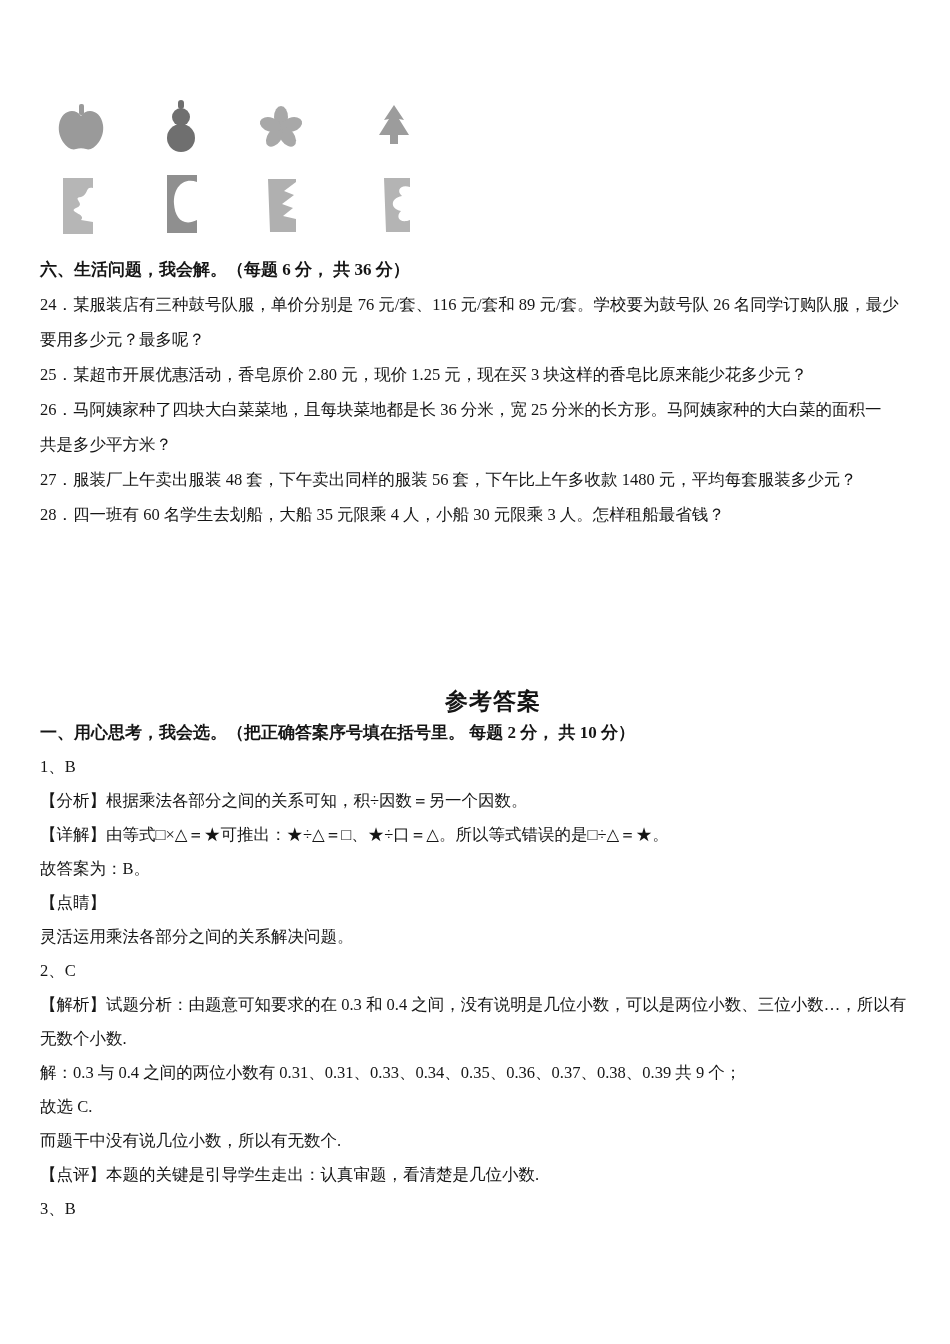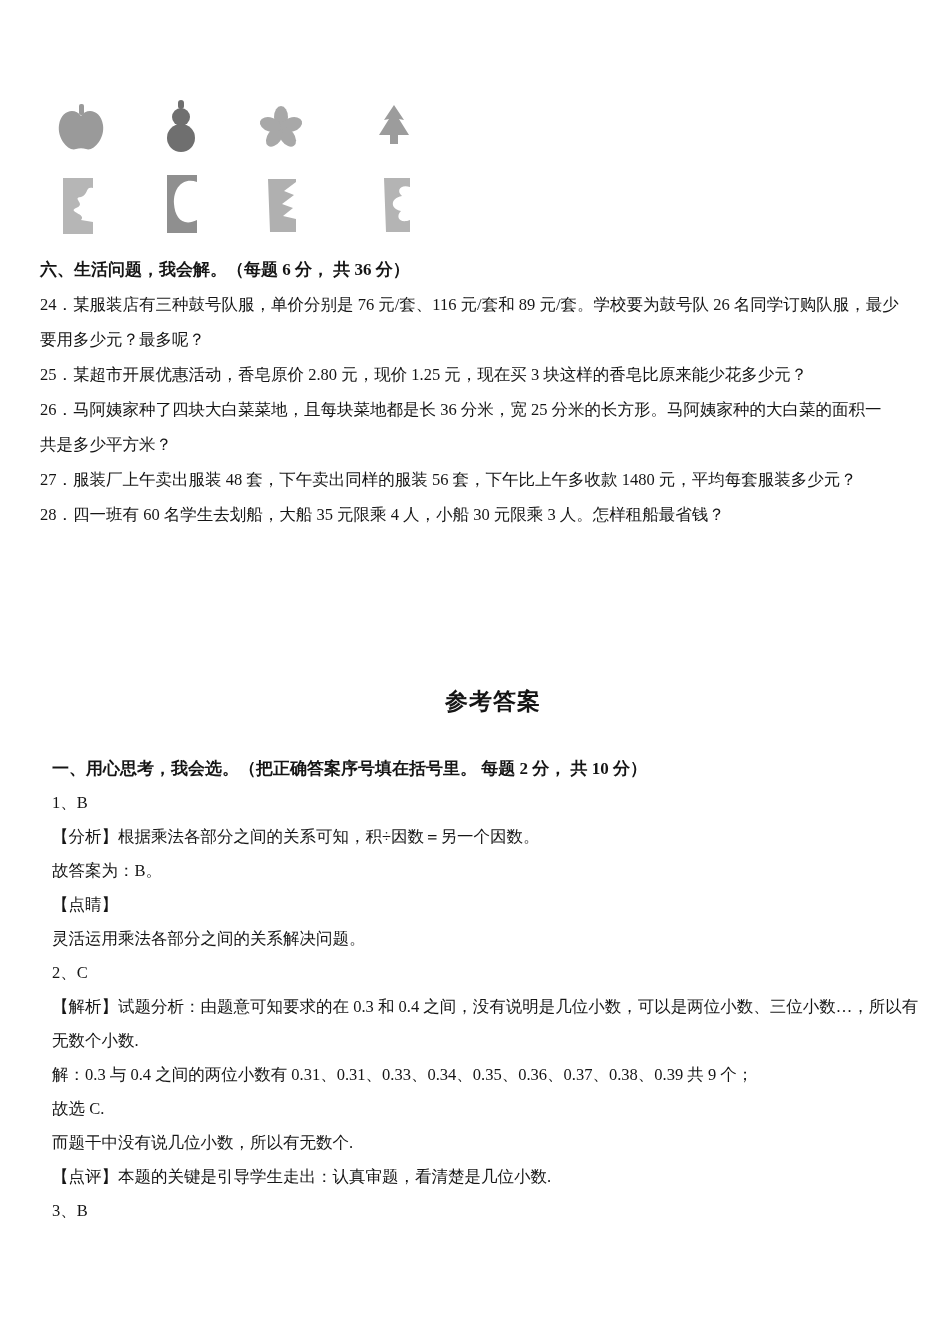--- a/index.html
+++ b/index.html
@@ -39,21 +39,21 @@
 
   
   .answers-title {
     margin: 156px 0 0 0;
     height: 28px; line-height: 28px;
     text-align: center;
     font-size: 23px; font-weight: 700;
     letter-spacing: 1px;
     padding-left: 36px;
   }
-  .answers { margin-top: 36px; padding: 0 10px 0 52px; }
+  .answers { padding: 0 10px 0 40px; }
   .a-header {
     height: 34px; line-height: 34px;
     font-size: 17px; font-weight: 700;
     white-space: nowrap;
   }
   .a-line {
     height: 34px; line-height: 34px;
     font-size: 16.5px; white-space: nowrap;
   }
 </style>
@@ -139,20 +139,21 @@
     <div class="q-line">27．服装厂上午卖出服装 48 套，下午卖出同样的服装 56 套，下午比上午多收款 1480 元，平均每套服装多少元？</div>
     <div class="q-line">28．四一班有 60 名学生去划船，大船 35 元限乘 4 人，小船 30 元限乘 3 人。怎样租船最省钱？</div>
   </div>
 
   <div class="answers-title">参考答案</div>
 
   <div class="answers">
     <div class="a-header">一、用心思考，我会选。（把正确答案序号填在括号里。 每题 2 分， 共 10 分）</div>
     <div class="a-line">1、B</div>
     <div class="a-line">【分析】根据乘法各部分之间的关系可知，积÷因数＝另一个因数。</div>
+    <div class="a-line">【详解】由等式□×△＝★可推出：★÷△＝□、★÷口＝△。所以等式错误的是□÷△＝★。</div>
     <div class="a-line">故答案为：B。</div>
     <div class="a-line">【点睛】</div>
     <div class="a-line">灵活运用乘法各部分之间的关系解决问题。</div>
     <div class="a-line">2、C</div>
     <div class="a-line">【解析】试题分析：由题意可知要求的在 0.3 和 0.4 之间，没有说明是几位小数，可以是两位小数、三位小数…，所以有</div>
     <div class="a-line">无数个小数.</div>
     <div class="a-line">解：0.3 与 0.4 之间的两位小数有 0.31、0.31、0.33、0.34、0.35、0.36、0.37、0.38、0.39 共 9 个；</div>
     <div class="a-line">故选 C.</div>
     <div class="a-line">而题干中没有说几位小数，所以有无数个.</div>
     <div class="a-line">【点评】本题的关键是引导学生走出：认真审题，看清楚是几位小数.</div>

